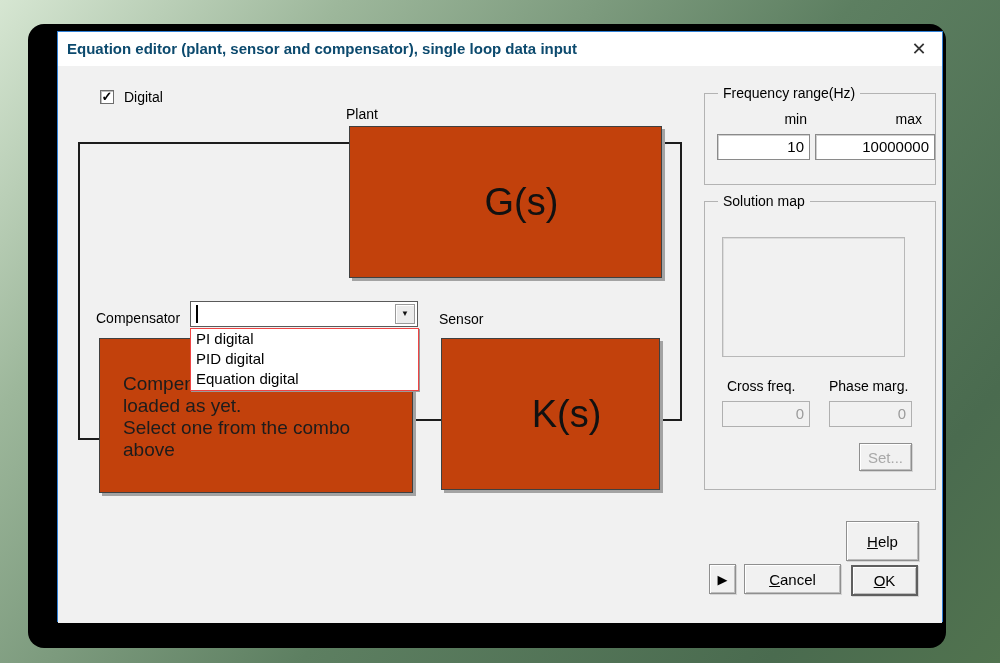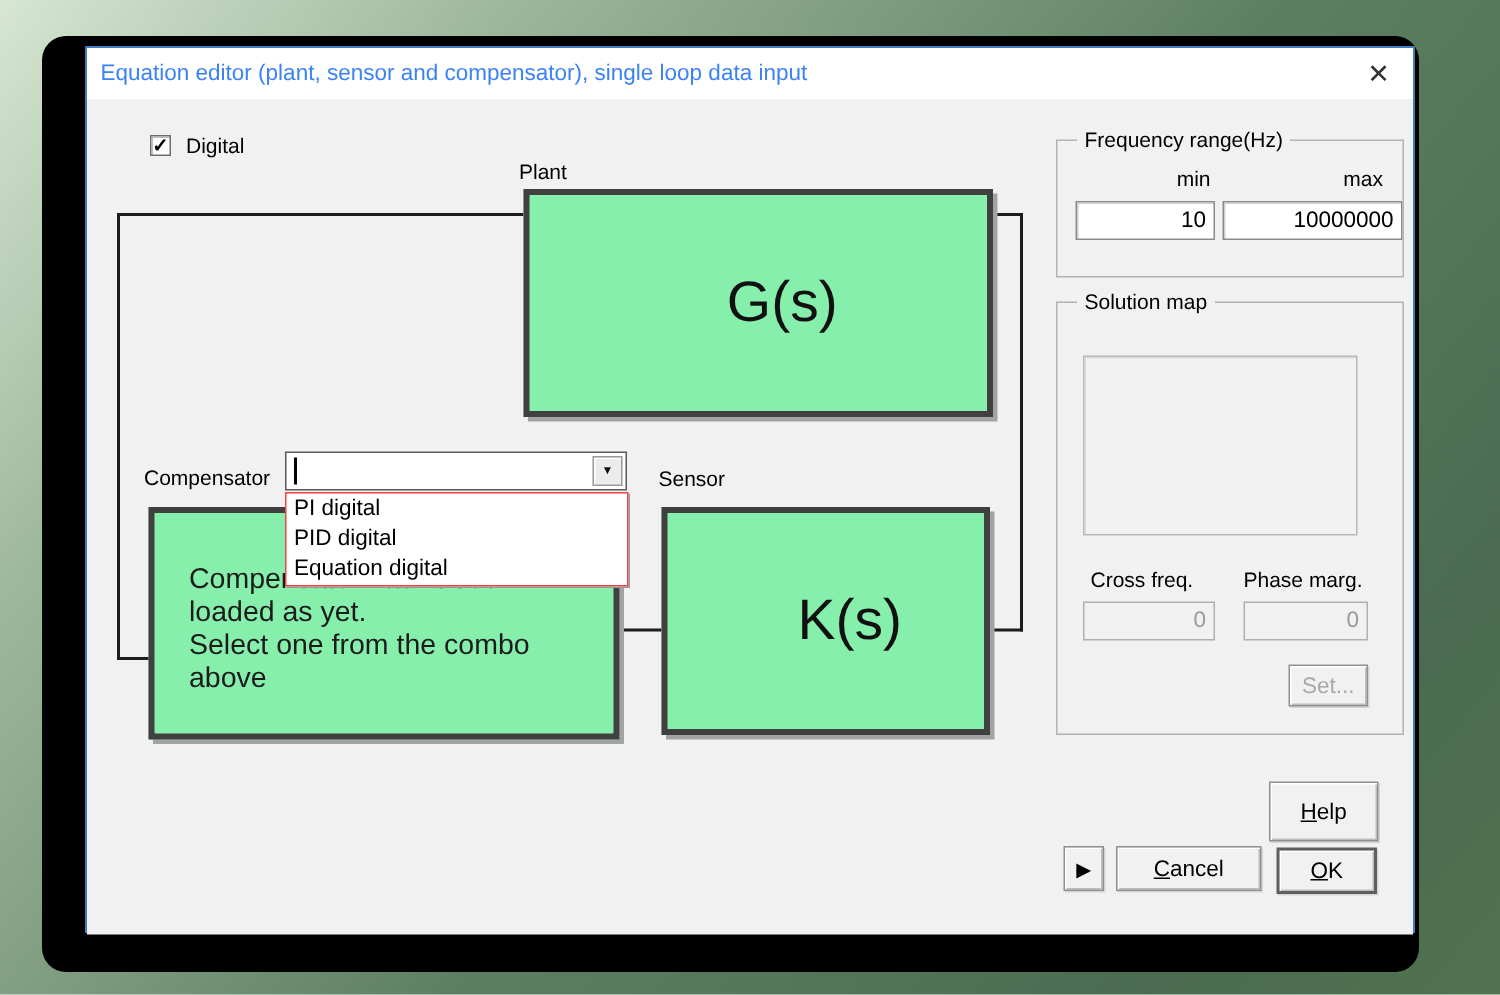--- a/index.html
+++ b/index.html
@@ -11,36 +11,36 @@
   .stage{position:relative;width:1000px;height:663px;}
   .win-shadow{
     position:absolute;left:28px;top:24px;width:918px;height:624px;
     background:#000;border-radius:16px;
   }
   .dialog{
     position:absolute;left:57px;top:31px;width:886px;height:591px;
     background:#f1f1f1;border:1px solid #2f7fd6;box-sizing:border-box;
   }
   .titlebar{position:absolute;left:0;top:0;width:100%;height:34px;background:#ffffff;}
-  .title{position:absolute;left:9px;top:0;line-height:34px;font-size:15px;color:#3b82f6;white-space:nowrap;}
+  .title{position:absolute;left:9px;top:0;line-height:34px;font-size:15px;color:#0c4a6e;white-space:nowrap;font-weight:bold;}
   .close-btn{
     position:absolute;right:12px;top:6px;width:22px;height:22px;
     font-size:18px;line-height:22px;text-align:center;color:#333;cursor:default;
   }
   .client{position:absolute;left:0;top:34px;width:100%;height:557px;background:#f1f1f1;}
 
   
   .wire{position:absolute;background:#1c1c1c;}
 
   
   .lbl{position:absolute;font-size:14px;color:#000;white-space:nowrap;}
 
   
   .panel{
-    position:absolute;background:#86efac;border:4px solid #404040;box-sizing:border-box;
+    position:absolute;background:#c2410c;border:1px solid #404040;box-sizing:border-box;
     box-shadow:3px 3px 0 #a3a3a3;
     padding-left:32px;
   }
   .tf{display:flex;align-items:center;justify-content:center;font-size:38px;color:#111;}
 
   .msg-text{
     position:absolute;left:23px;top:34px;font-size:19px;line-height:22px;color:#1c1c1c;
     white-space:pre-line;
   }
 

